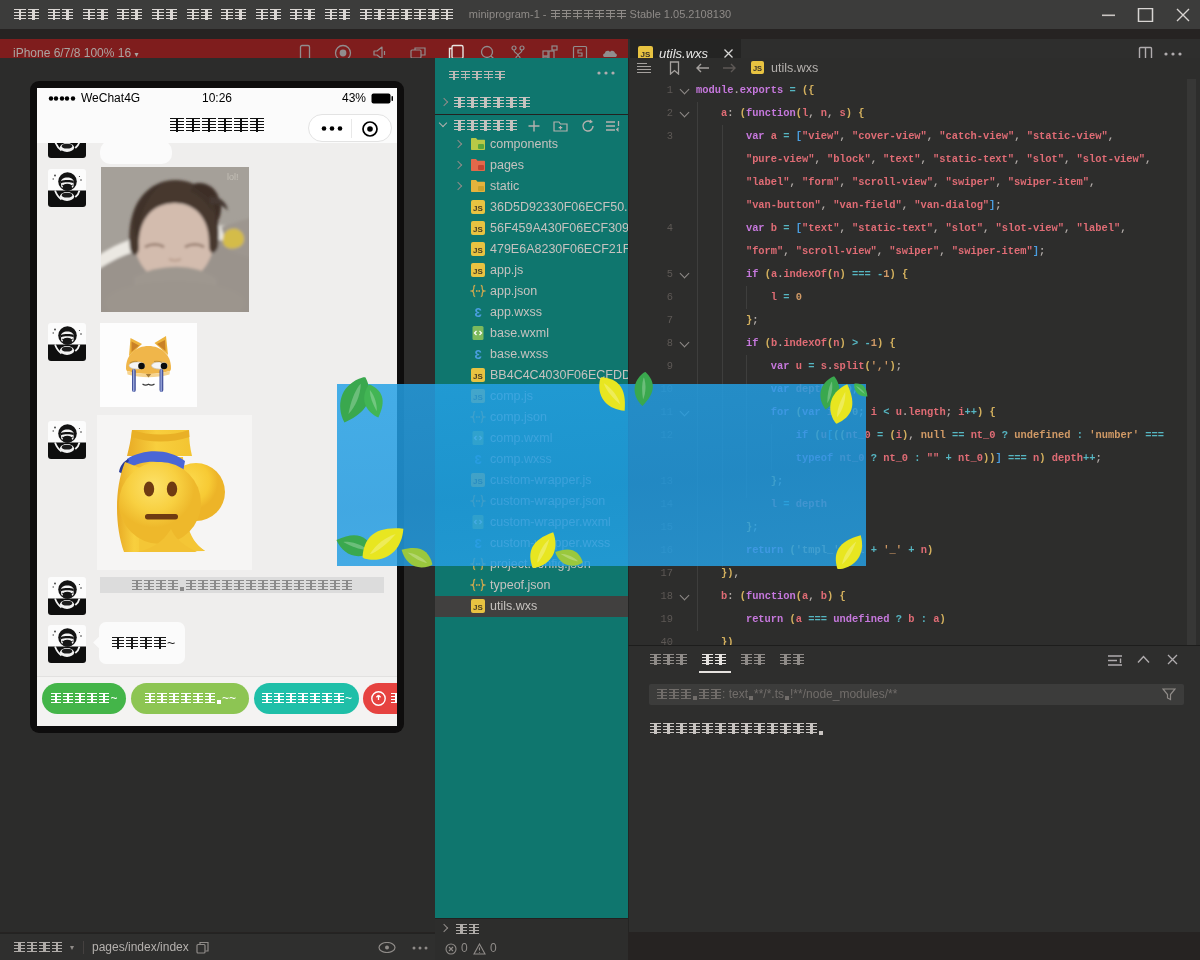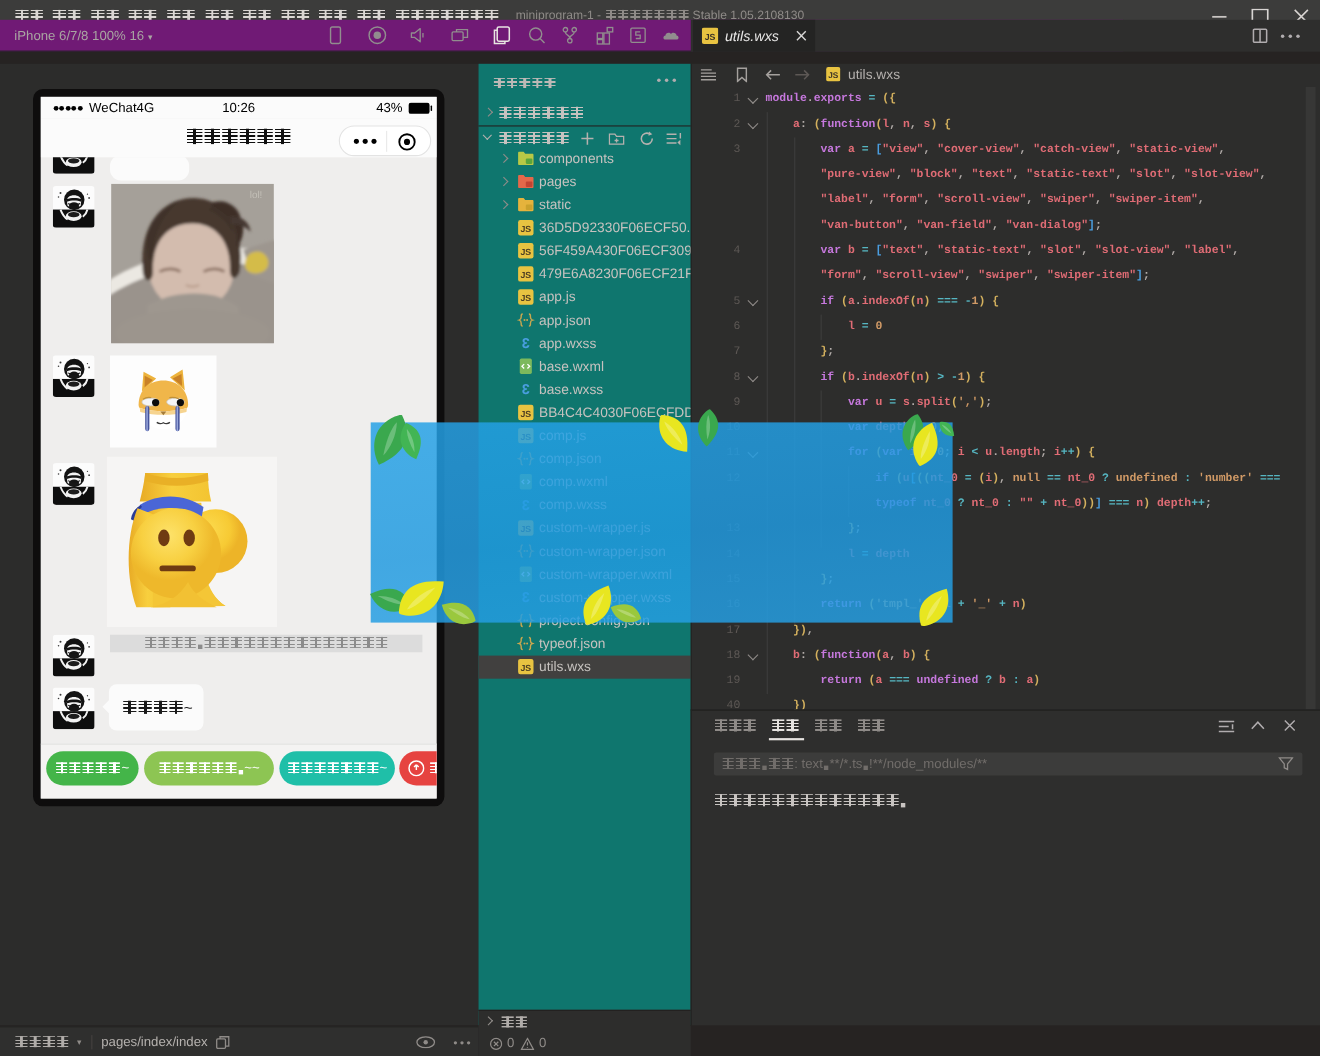--- a/index.html
+++ b/index.html
@@ -8,21 +8,21 @@
 i.z{display:inline-block;vertical-align:-1px;margin:0 1px;
  background:linear-gradient(90deg,transparent 40%,var(--c) 40% 60%,transparent 60%),
  repeating-linear-gradient(180deg,var(--c) 0 1.1px,transparent 1.1px 3px);}
 i.z.zp{width:4px;height:4px;vertical-align:-2px;background:var(--c)}
 .lt{vertical-align:baseline}
 svg{display:block}
 
 #menubar{left:0;top:0;width:1200px;height:29px;background:#3c3c3b;color:#dedddc;font-size:13px;line-height:29px}
 #menubar .mi{position:absolute;top:0}
 #title{position:absolute;left:0;right:0;text-align:center;top:0;color:#8f8b88;font-size:11px}
-#toolbar{left:0;top:18px;width:1021px;height:29px;background:#701a75;border-bottom:1px solid #222221}
+#toolbar{left:0;top:39px;width:1021px;height:29px;background:#7f1d1d;border-bottom:1px solid #222221}
 #devsel{position:absolute;left:13px;top:0;height:29px;line-height:29px;color:#a9a5a2;font-size:12px}
 .tbi{position:absolute;top:4px;width:20px;height:20px;color:#8f8b8c}
 #tabbar{position:absolute;left:628px;top:0;width:572px;height:29px;background:#2e2e2d}
 #tab1{position:absolute;left:2px;top:0;height:29px;width:111px;background:#242423;color:#e8e7e6}
 
 #sim{left:0;top:58px;width:435px;height:874px;background:#2c2c2b}
 #phone{position:absolute;left:30px;top:23px;width:374px;height:652px;background:#0e0d0d;border-radius:9px}
 #screen{position:absolute;left:37px;top:30px;width:360px;height:638px;background:#efeeed;overflow:hidden}
 #pstatus{position:absolute;left:0;top:0;width:360px;height:20px;background:#fbfbfb;color:#000;font-size:12px}
 #pnav{position:absolute;left:0;top:20px;width:360px;height:35px;background:#fbfbfb}

